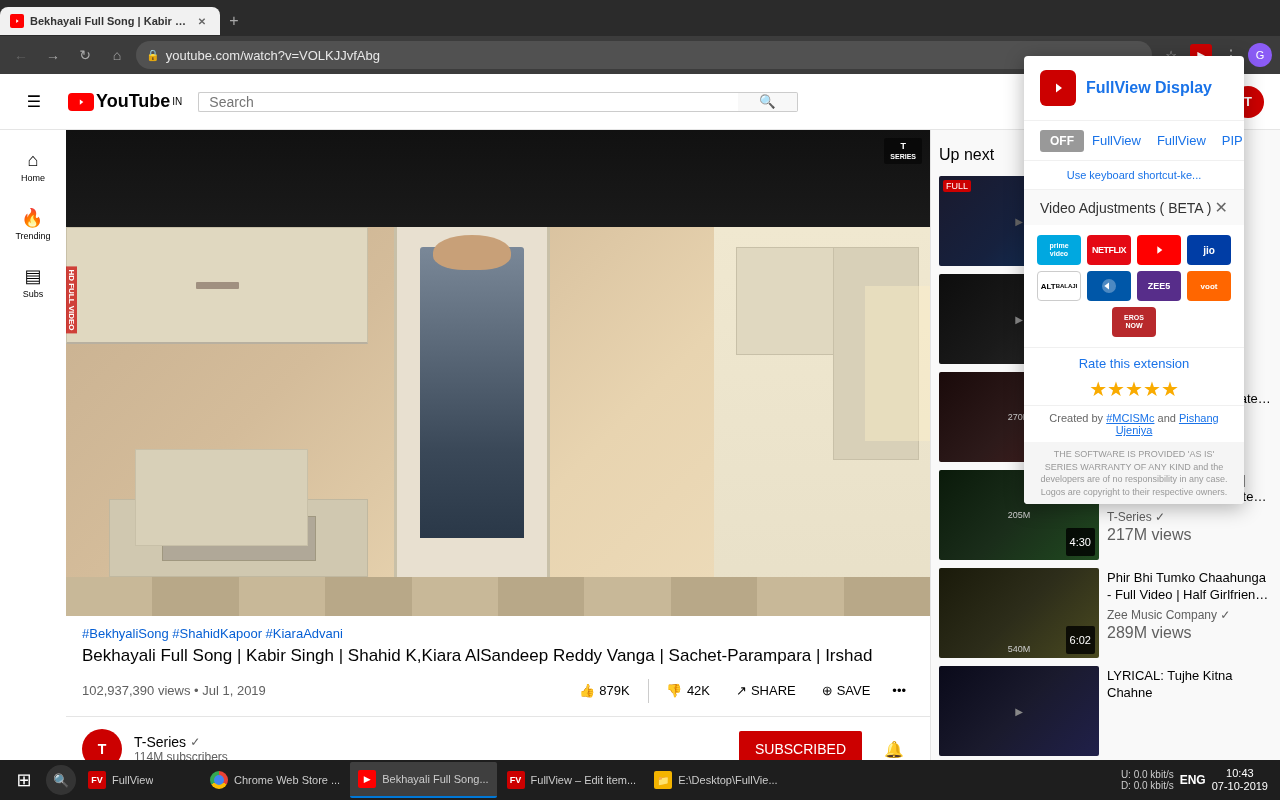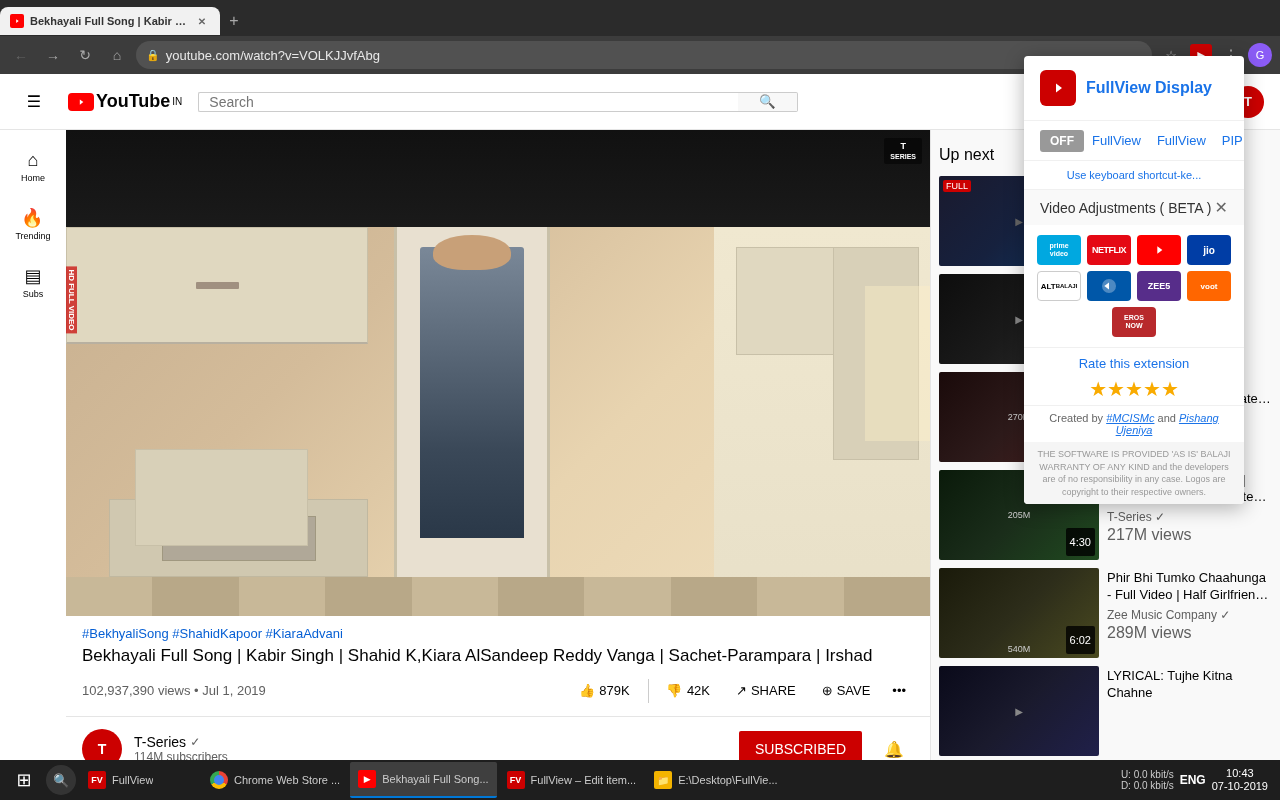--- a/index.html
+++ b/index.html
@@ -124,21 +124,21 @@
     .s-sony { background: #0057a8; font-size: 8px; }
     .s-zee5 { background: #572d8a; font-size: 9px; }
     .s-voot { background: #ff6600; font-size: 8px; }
     .s-eros { background: #b8292c; font-size: 7px; }
     
     .popup-rate { text-align: center; padding: 8px 16px 4px; }
     .popup-rate-text { font-size: 13px; color: #1a73e8; margin-bottom: 6px; }
     .popup-stars { display: flex; justify-content: center; gap: 3px; font-size: 20px; color: #f9ab00; }
     
     .popup-created { text-align: center; padding: 6px 16px; font-size: 11px; color: #666; border-top: 1px solid #f0f0f0; }
-    .popup-created a { color: #1a73e8; font-style: italic; }
+    .popup-created a { color: #1a73e8; }
     .popup-disclaimer { padding: 6px 12px; font-size: 9px; color: #999; text-align: center; background: #f5f5f5; line-height: 1.4; }
 
     
     .taskbar { position: fixed; bottom: 0; left: 0; right: 0; height: 40px; background: #1e1e1e; display: flex; align-items: center; padding: 0 4px; gap: 2px; z-index: 2000; }
     .taskbar-start { width: 40px; height: 36px; display: flex; align-items: center; justify-content: center; cursor: pointer; color: white; font-size: 18px; }
     .taskbar-search { width: 30px; height: 30px; background: rgba(255,255,255,0.1); border-radius: 50%; display: flex; align-items: center; justify-content: center; cursor: pointer; color: white; font-size: 13px; margin-right: 2px; }
     .taskbar-item { display: flex; align-items: center; padding: 0 8px; height: 36px; gap: 6px; cursor: pointer; border-radius: 2px; min-width: 120px; max-width: 180px; font-size: 11px; color: #ccc; }
     .taskbar-item.active { background: rgba(255,255,255,0.15); border-bottom: 2px solid #0078d7; }
     .taskbar-item-icon { width: 18px; height: 18px; flex-shrink: 0; }
     .taskbar-item-label { overflow: hidden; text-overflow: ellipsis; white-space: nowrap; }
@@ -473,21 +473,21 @@
     <div class="popup-stars">★★★★★</div>
   </div>
 
   <div class="popup-created">
     <span>Created by</span>
     <a href="#">#MCISMc</a>
     <span> and </span>
     <a href="#">Pishang Ujeniya</a>
   </div>
 
-  <div class="popup-disclaimer">THE SOFTWARE IS PROVIDED 'AS IS' BALAJI WARRANTY OF ANY KIND and the developers are of no responsibility in any case. Logos are copyright to their respective owners.</div>
+  <div class="popup-disclaimer">THE SOFTWARE IS PROVIDED 'AS IS' SERIES WARRANTY OF ANY KIND and the developers are of no responsibility in any case. Logos are copyright to their respective owners.</div>
 </div>
 
 <div class="taskbar">
   <div class="taskbar-start">⊞</div>
   <div class="taskbar-search">🔍</div>
 
   <div class="taskbar-item">
     <div class="taskbar-item-icon" style="background:#cc0000;border-radius:2px;display:flex;align-items:center;justify-content:center;color:white;font-size:9px;font-weight:bold;">FV</div>
     <span class="taskbar-item-label">FullView</span>
   </div>

